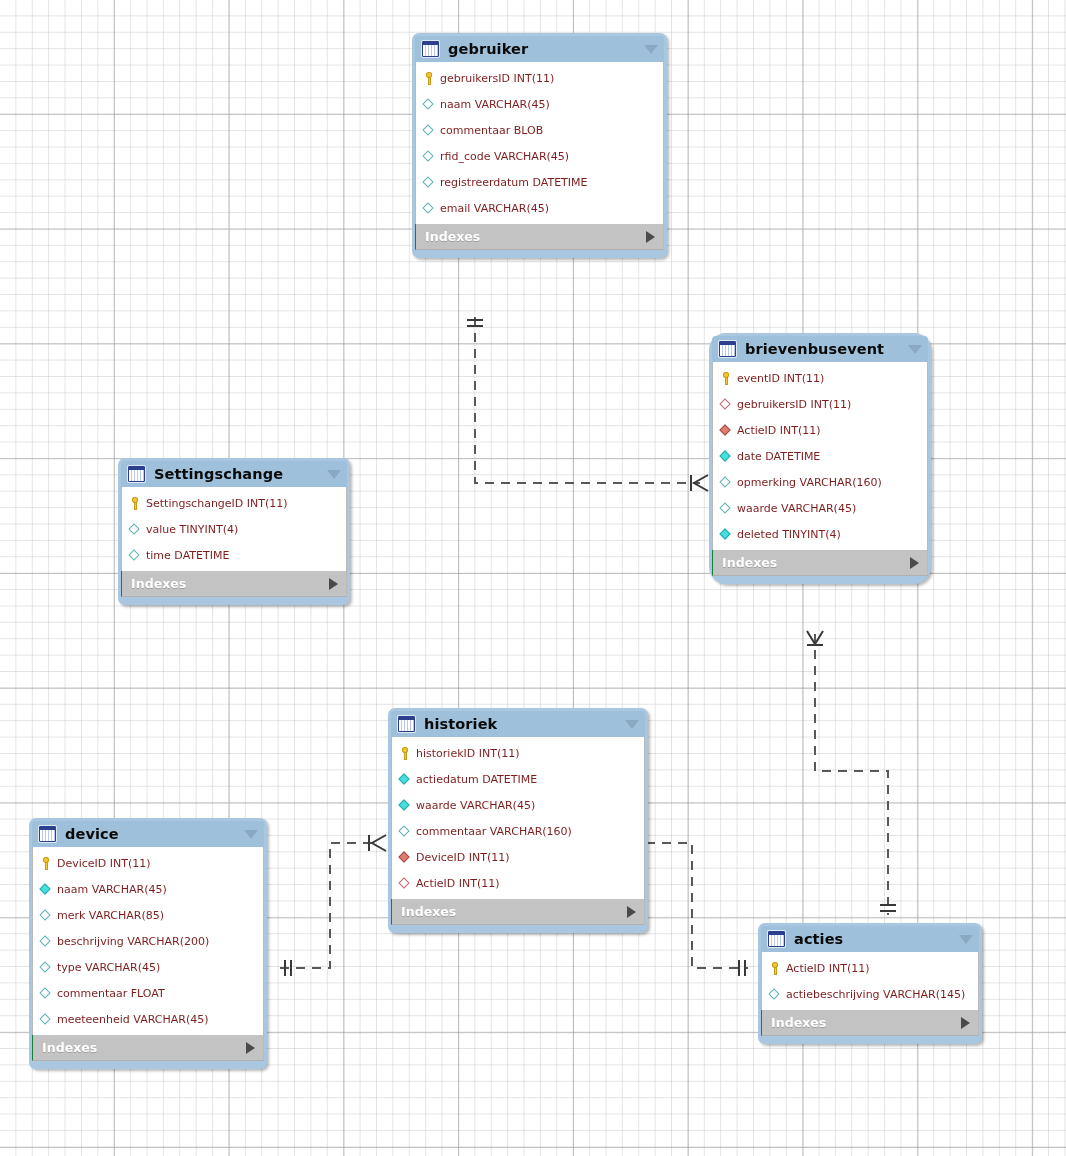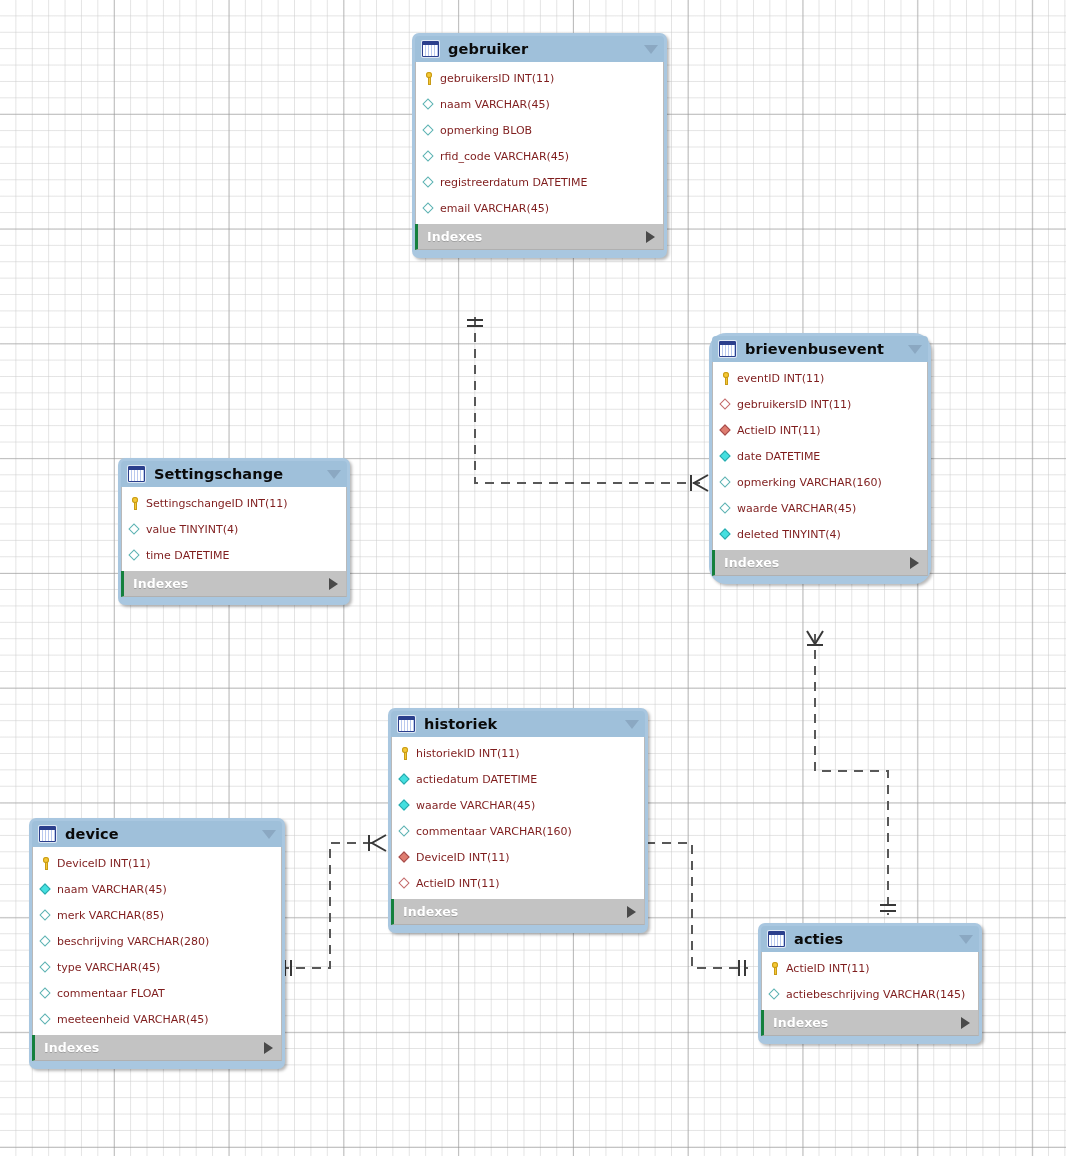--- a/index.html
+++ b/index.html
@@ -168,21 +168,21 @@
     border-color: #a34a4a;
     background: #df7d70;
   }
 
   .tbl-indexes {
     height: 25px;
     display: flex;
     align-items: center;
     padding: 0 8px 0 9px;
     background: #c3c3c3;
-    border-left: 3px solid #15803d;
+    border-left: 1px solid #15803d;
     border-right: 1px solid #b9b9b9;
     border-bottom: 1px solid #b0b0b0;
   }
   .idx-label {
     font-size: 12.6px;
     font-weight: bold;
     color: #ffffff;
     text-shadow: 0 1px 0 rgba(0,0,0,0.18);
     flex: 1 1 auto;
   }
@@ -192,21 +192,21 @@
     border-bottom: 6px solid transparent;
     border-left: 9px solid #4a4a4a;
     flex: 0 0 auto;
   }
 
   
   #tbl-gebruiker        { left: 364px; top: 33px;  width: 255px; margin-left: 48px; }
   #tbl-brievenbusevent  { left: 709px; top: 333px; width: 222px; border-radius: 17px; }
   #tbl-settingschange   { left: 118px; top: 458px; width: 232px; }
   #tbl-historiek        { left: 388px; top: 708px; width: 260px; }
-  #tbl-device           { left: 29px;  top: 818px; width: 256px; }
+  #tbl-device           { left: 29px;  top: 818px; width: 238px; }
   #tbl-acties           { left: 758px; top: 923px; width: 224px; }
 </style>
 </head>
 <body>
 
 <div id="canvas">
 
   <svg id="connectors" viewBox="0 0 1066 1156" width="1066" height="1156">
     <g stroke="#585858" stroke-width="2" fill="none" stroke-dasharray="9,7">
 
@@ -257,21 +257,21 @@
       <div class="col-row">
         <span class="mk key"></span>
         <span class="col-label">gebruikersID INT(11)</span>
       </div>
       <div class="col-row">
         <span class="mk dia"></span>
         <span class="col-label">naam VARCHAR(45)</span>
       </div>
       <div class="col-row">
         <span class="mk dia"></span>
-        <span class="col-label">opmerking BLOB</span>
+        <span class="col-label">commentaar BLOB</span>
       </div>
       <div class="col-row">
         <span class="mk dia"></span>
         <span class="col-label">rfid_code VARCHAR(45)</span>
       </div>
       <div class="col-row">
         <span class="mk dia"></span>
         <span class="col-label">registreerdatum DATETIME</span>
       </div>
       <div class="col-row">
@@ -405,21 +405,21 @@
       <div class="col-row">
         <span class="mk dia dia-filled"></span>
         <span class="col-label">naam VARCHAR(45)</span>
       </div>
       <div class="col-row">
         <span class="mk dia"></span>
         <span class="col-label">merk VARCHAR(85)</span>
       </div>
       <div class="col-row">
         <span class="mk dia"></span>
-        <span class="col-label">beschrijving VARCHAR(280)</span>
+        <span class="col-label">beschrijving VARCHAR(200)</span>
       </div>
       <div class="col-row">
         <span class="mk dia"></span>
         <span class="col-label">type VARCHAR(45)</span>
       </div>
       <div class="col-row">
         <span class="mk dia"></span>
         <span class="col-label">commentaar FLOAT</span>
       </div>
       <div class="col-row">

